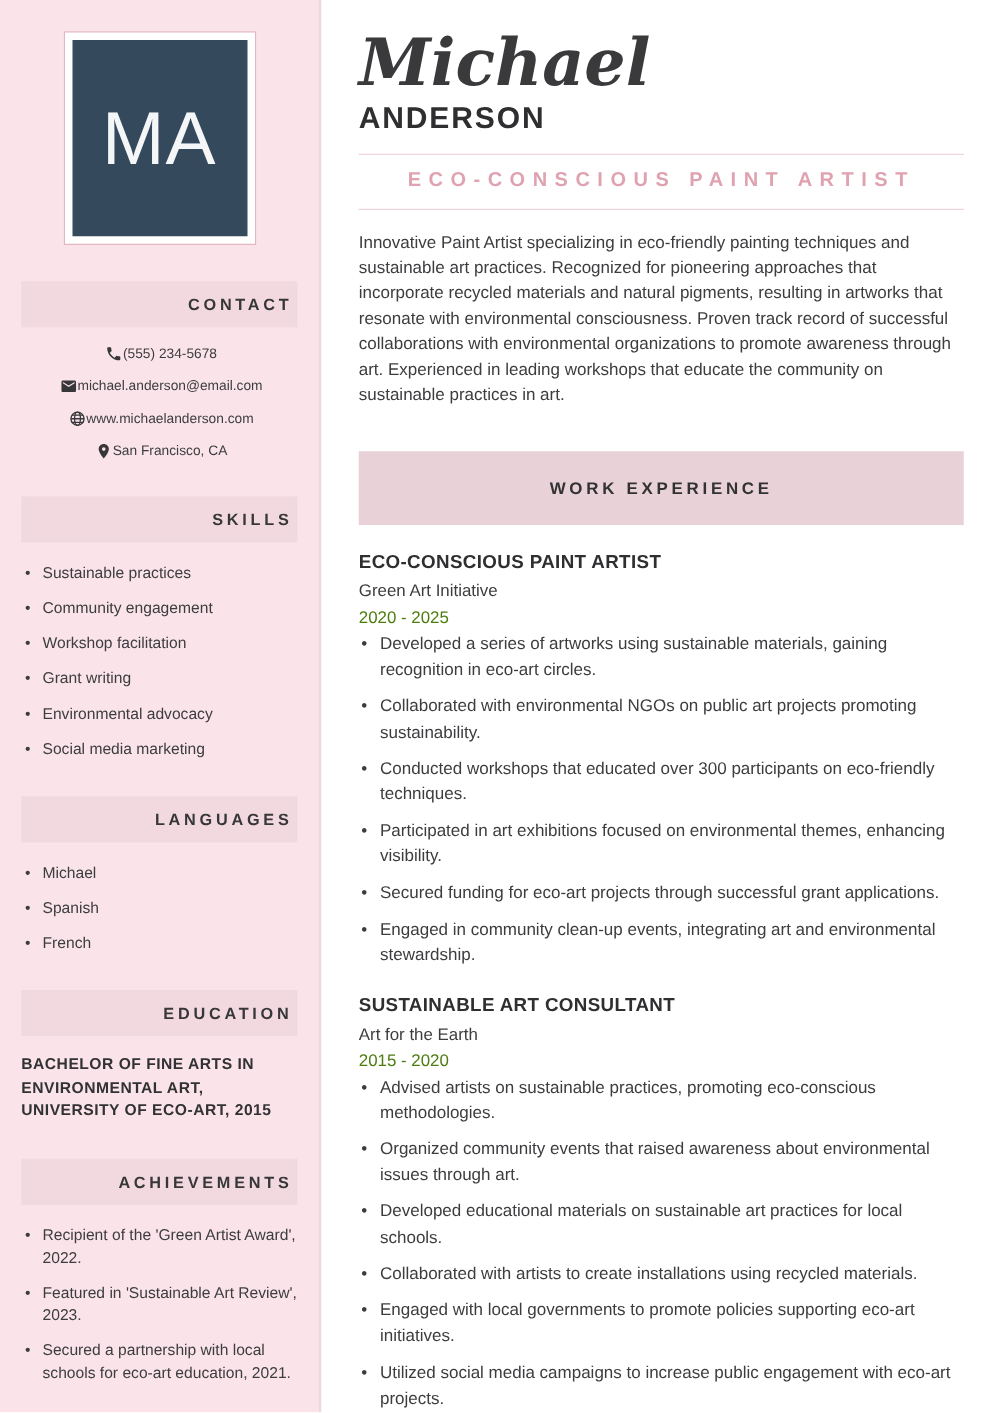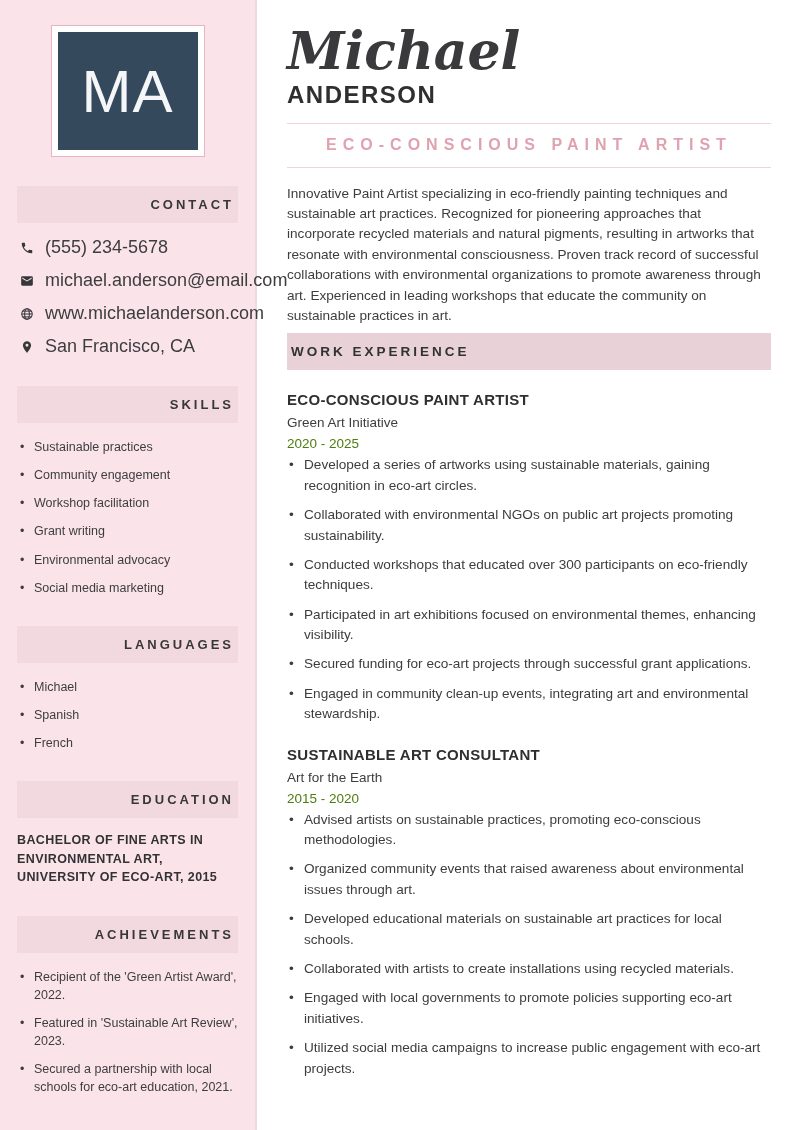--- a/index.html
+++ b/index.html
@@ -18,21 +18,21 @@
   .sidebar {
     width: 257px;
     flex: 0 0 257px;
     background: #fae4ea;
     border-right: 2px solid #ecdade;
     padding: 0 0 20px 0;
   }
 
   .avatar-frame {
     width: 154px;
-    height: 132px;
+    height: 171px;
     margin: 25px auto 0 auto;
     background: #ffffff;
     border: 1px solid #e4b6c1;
     padding: 6px;
   }
   .avatar {
     width: 100%;
     height: 100%;
     background: #35495d;
     color: #f5f6f8;
@@ -53,24 +53,25 @@
     font-size: 13px;
     font-weight: bold;
     letter-spacing: 3px;
     color: #37373a;
   }
 
   .contact-list { margin: 14px 17px 0 20px; }
   .contact-item {
     display: flex;
     align-items: center;
-    gap: 11px;
+    gap: 0;
     margin-bottom: 12px;
-    font-size: 18px;
-    color: #3d3d40;
+    font-size: 11px;
+    color: #3d3d40;
+    justify-content: center;
   }
   .contact-item:last-child { margin-bottom: 0; }
   .contact-item .cicon {
     width: 14px; height: 14px;
     flex: 0 0 14px;
     display: inline-flex;
     align-items: center;
     justify-content: center;
     color: #37373a;
   }
@@ -141,24 +142,24 @@
   }
 
   .summary {
     margin-top: 16px;
     font-size: 13.6px;
     line-height: 1.5;
     color: #3d3d40;
   }
 
   .work-band {
-    margin-top: 7px;
+    margin-top: 35px;
     background: #e8d1d7;
-    text-align: left;
-    padding: 11px 4px;
+    text-align: center;
+    padding: 22px 4px;
     font-size: 13.5px;
     font-weight: bold;
     letter-spacing: 3px;
     color: #323235;
   }
 
   .job { margin-top: 21px; }
   .job-title {
     font-size: 15px;
     font-weight: 800;

